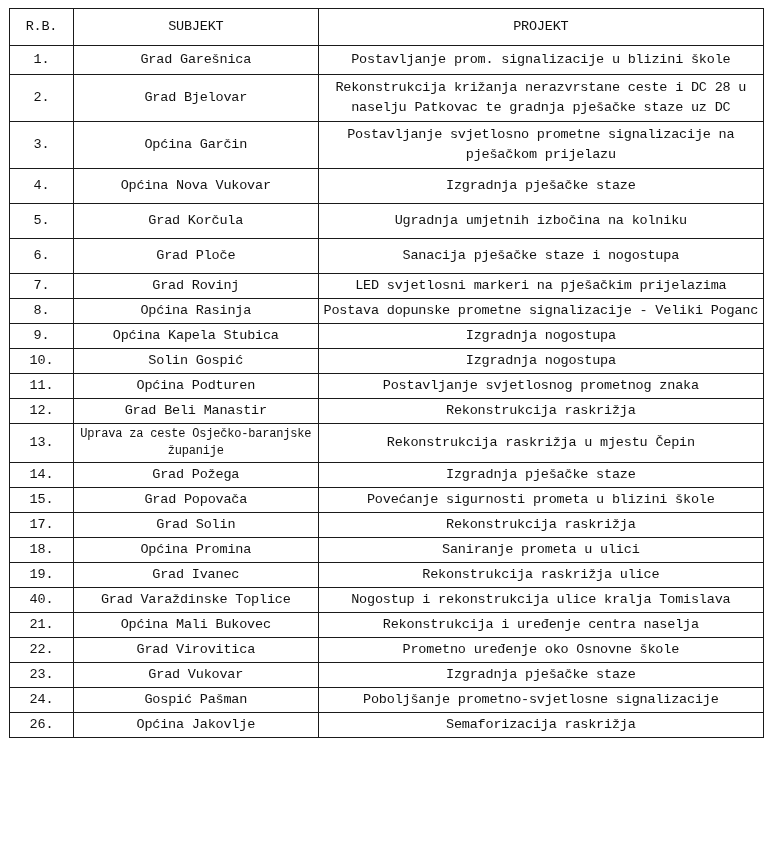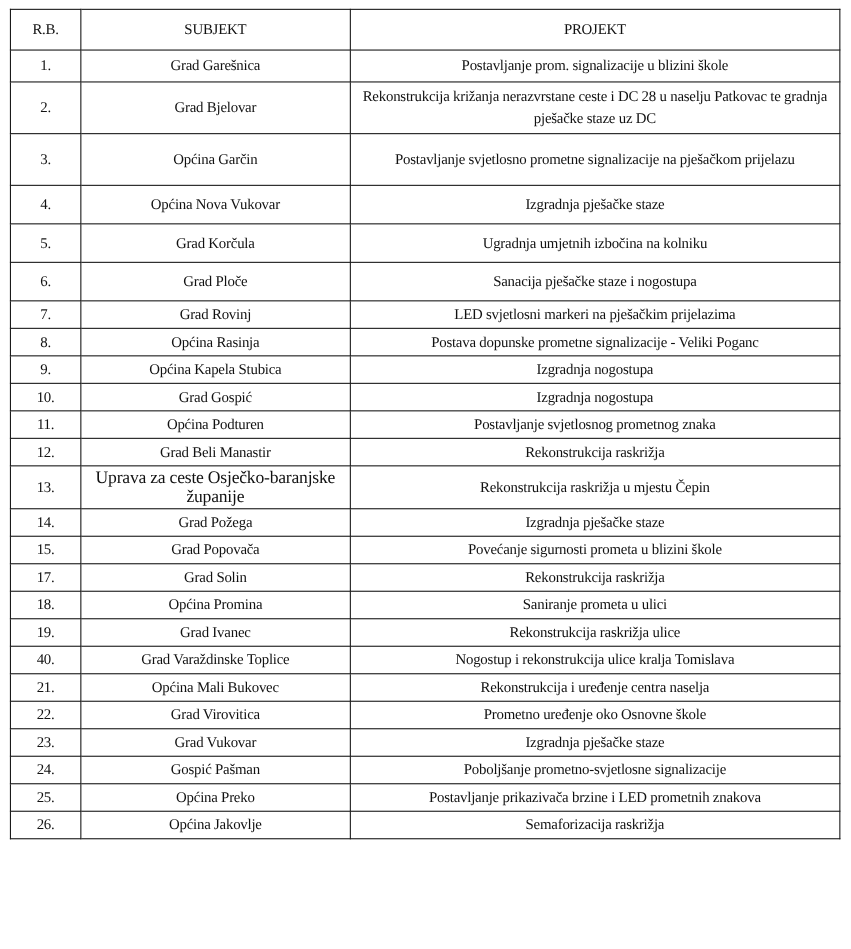--- a/index.html
+++ b/index.html
@@ -1,42 +1,42 @@
 <!DOCTYPE html>
 <html><head>
 <meta charset="utf-8">
 <style>
   html, body { margin: 0; padding: 0; background: #ffffff; }
   body { width: 774px; height: 863px; overflow: hidden; position: relative; }
   table {
     position: absolute; left: 9px; top: 8px;
     width: 755px;
     border-collapse: collapse;
-    font-family: Liberation Serif, serif;
+    font-family: Liberation Mono, monospace;
     font-size: 13.5px;
     color: #111;
     letter-spacing: -0.2px;
   }
   td, th {
     border: 1.5px solid #1a1a1a;
     text-align: center;
     vertical-align: middle;
     padding: 2px 4px;
     font-weight: normal;
     line-height: 20px;
   }
   th { height: 32px; }
   col.c1 { width: 64px; }
   col.c2 { width: 245px; }
   col.c3 { width: 446px; }
   tr.h1 td { height: 24px; }
   tr.h2 td { height: 20px; }
   tr.h3 td { height: 30px; }
   tr.tall td { height: 42px; }
-  .small { font-size: 16px; line-height: 17px; }
+  .small { font-size: 12px; line-height: 17px; }
 </style>
 </head>
 <body>
 
 <table>
   <colgroup>
       <col class="c1">
       <col class="c2">
       <col class="c3">
     </colgroup>
@@ -88,21 +88,21 @@
         <td>Općina Rasinja</td>
         <td>Postava dopunske prometne signalizacije - Veliki Poganc</td>
       </tr>
       <tr class="h2">
         <td>9.</td>
         <td>Općina Kapela Stubica</td>
         <td>Izgradnja nogostupa</td>
       </tr>
       <tr class="h2">
         <td>10.</td>
-        <td>Grad Gospić</td>
+        <td>Solin Gospić</td>
         <td>Izgradnja nogostupa</td>
       </tr>
       <tr class="h2">
         <td>11.</td>
         <td>Općina Podturen</td>
         <td>Postavljanje svjetlosnog prometnog znaka</td>
       </tr>
       <tr class="h2">
         <td>12.</td>
         <td>Grad Beli Manastir</td>
@@ -157,23 +157,18 @@
         <td>23.</td>
         <td>Grad Vukovar</td>
         <td>Izgradnja pješačke staze</td>
       </tr>
       <tr class="h2">
         <td>24.</td>
         <td>Gospić Pašman</td>
         <td>Poboljšanje prometno-svjetlosne signalizacije</td>
       </tr>
       <tr class="h2">
-        <td>25.</td>
-        <td>Općina Preko</td>
-        <td>Postavljanje prikazivača brzine i LED prometnih znakova</td>
-      </tr>
-      <tr class="h2">
         <td>26.</td>
         <td>Općina Jakovlje</td>
         <td>Semaforizacija raskrižja</td>
       </tr>
     </tbody>
 </table>
 
 </body></html>

